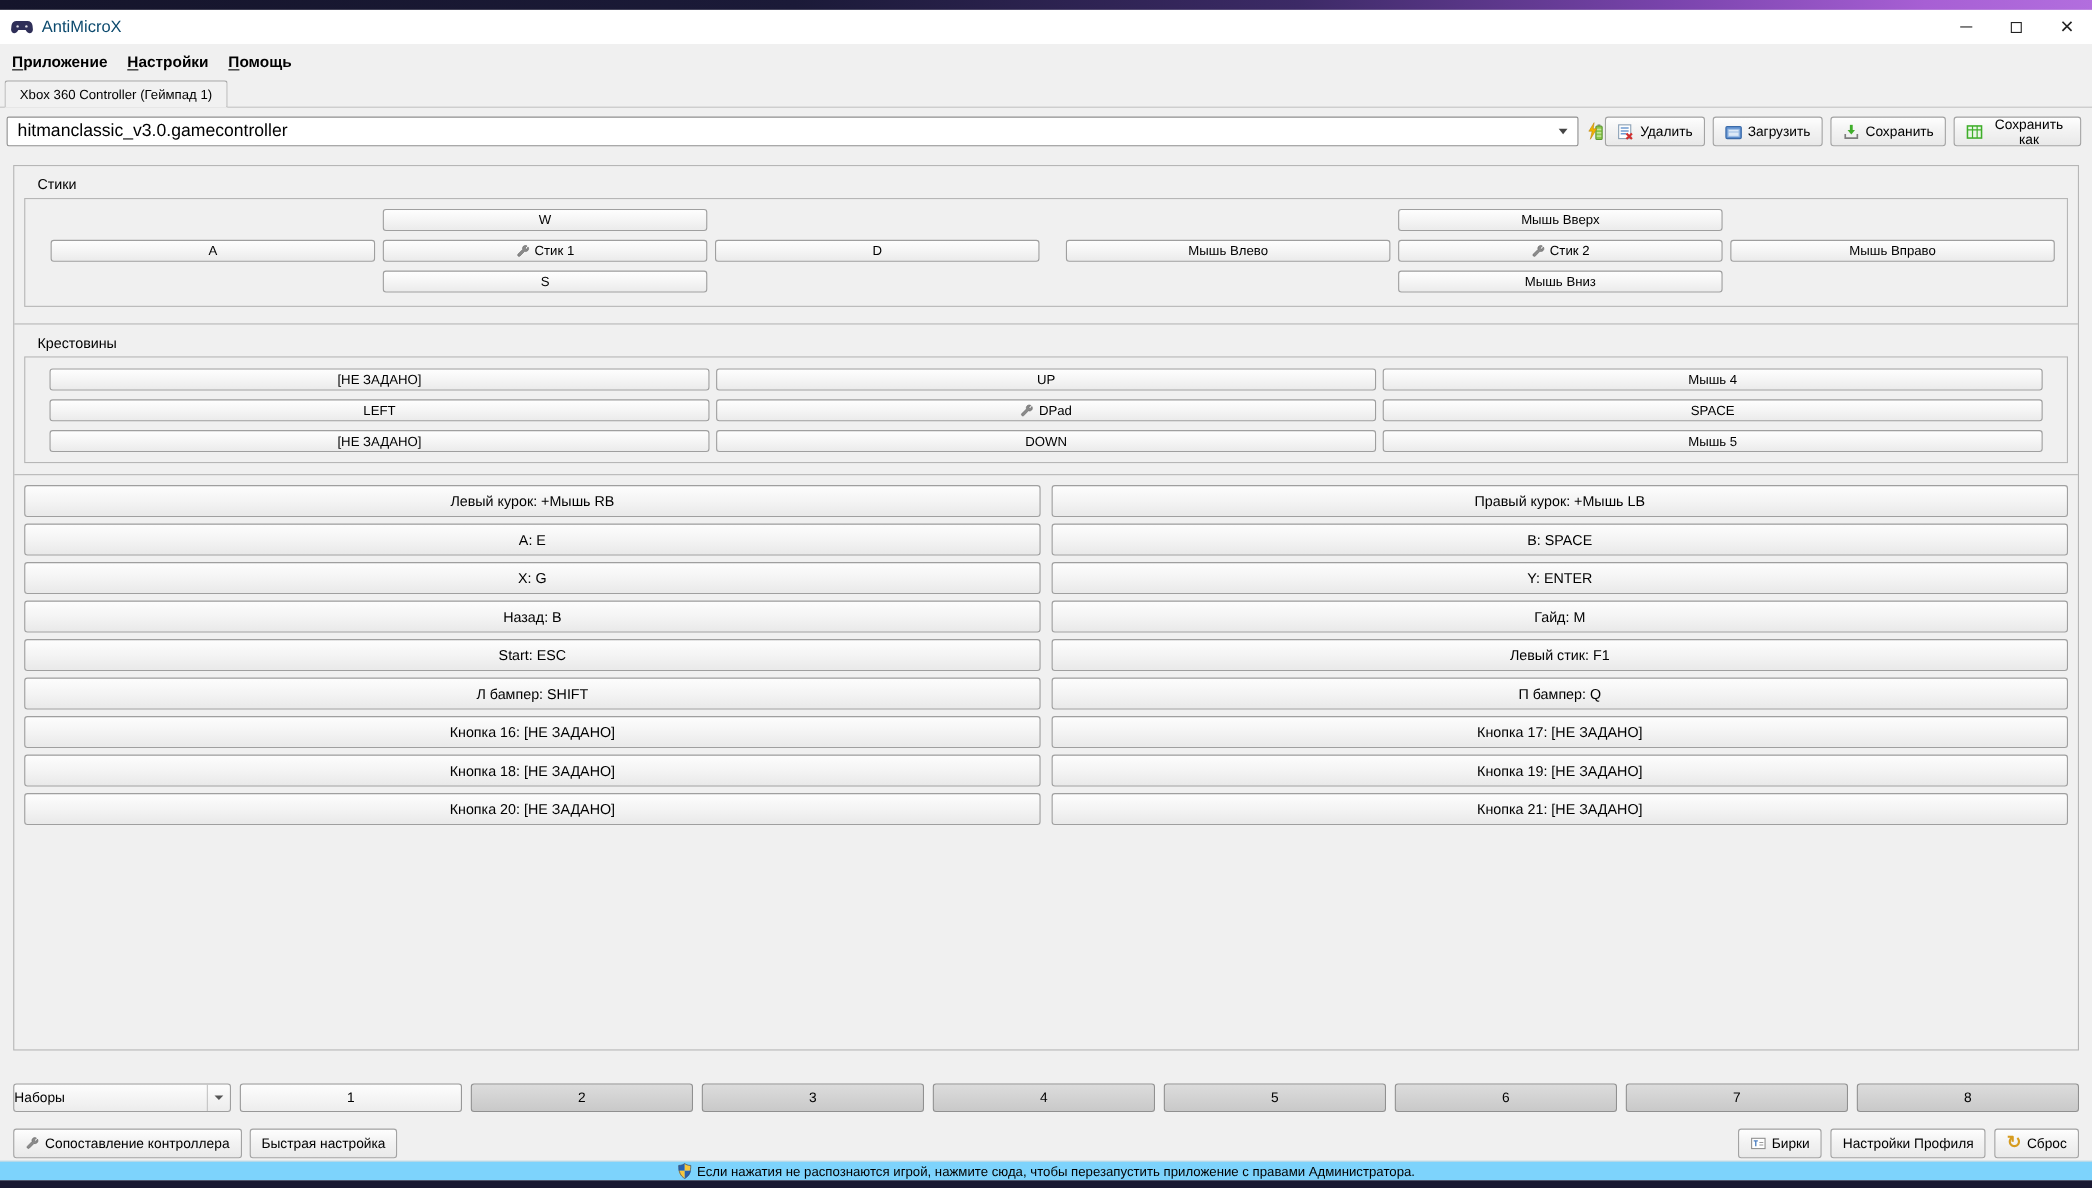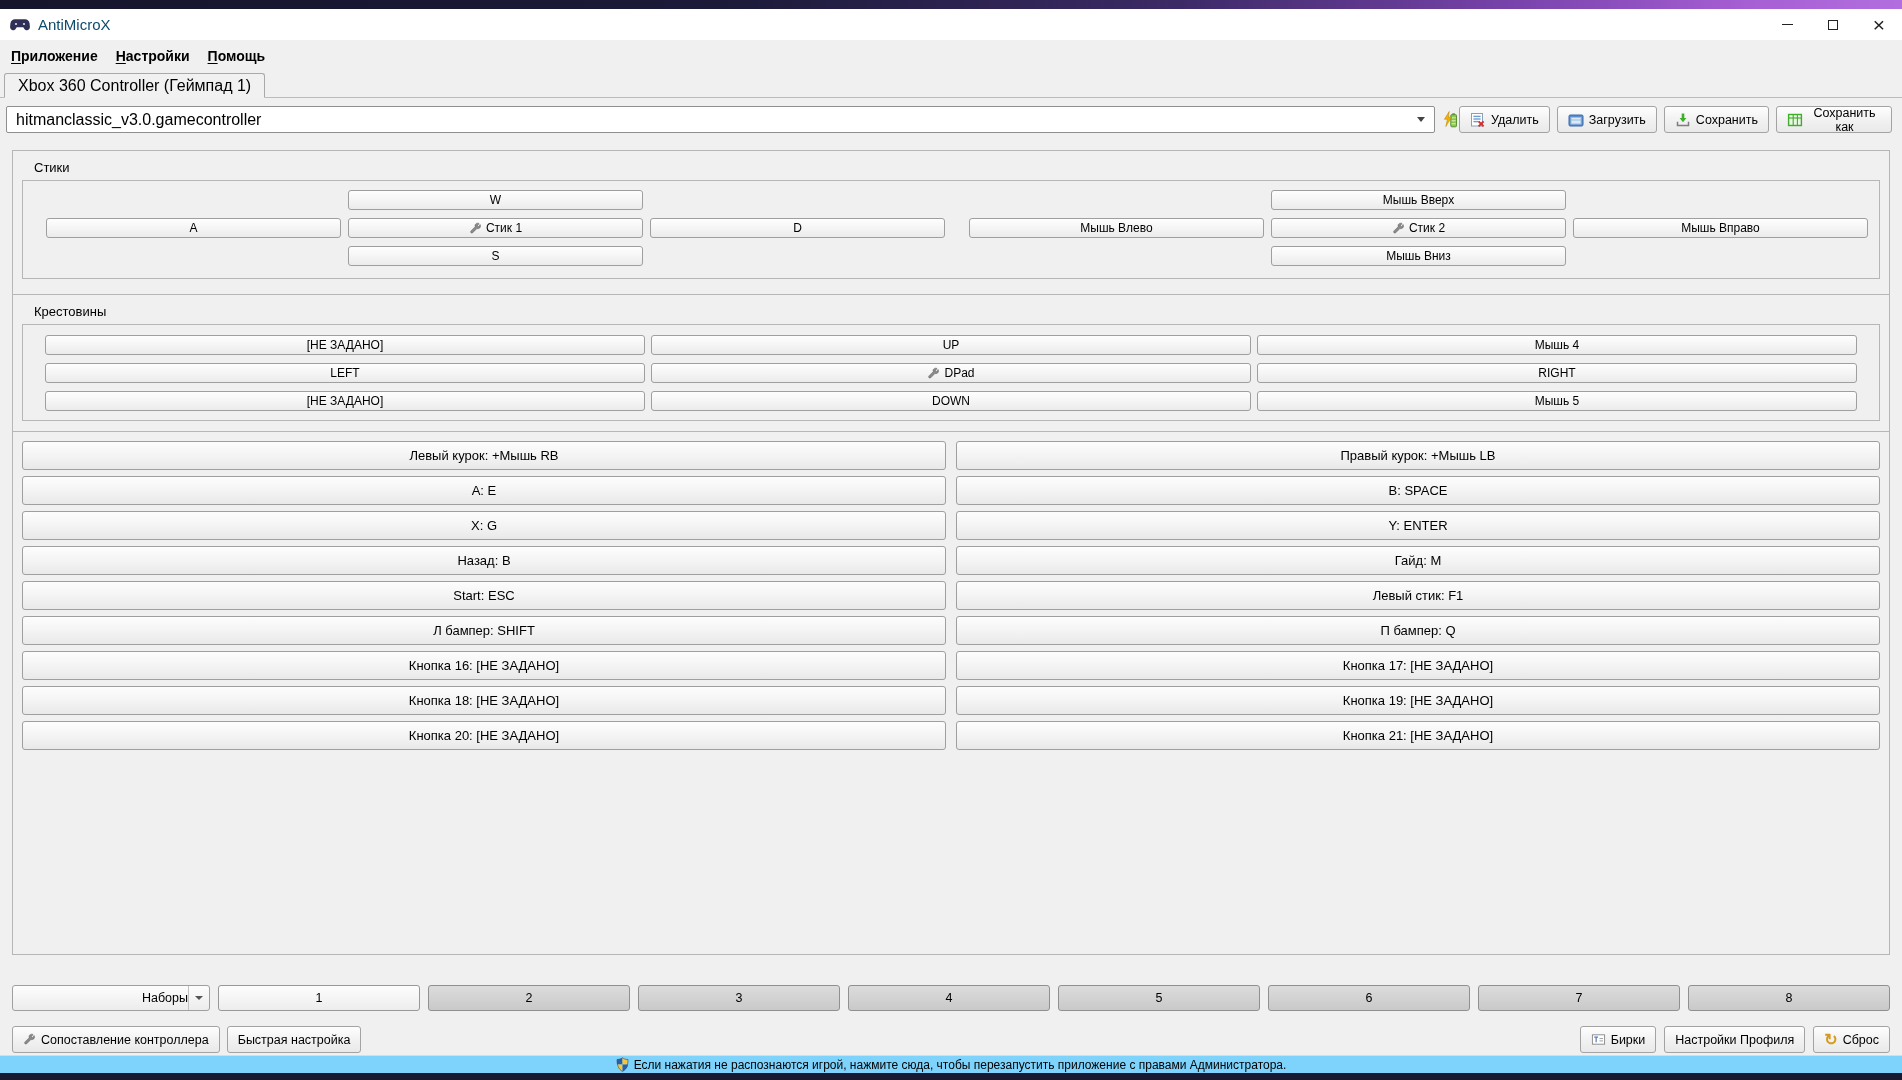--- a/index.html
+++ b/index.html
@@ -34,21 +34,21 @@
   .menu-item { font-size:14px; padding:4px 9px;font-weight:bold; }
   .menu-item u { text-decoration:underline; text-underline-offset:2px; }
   
   .tabbar {
     height: 27px; background:#f0f0f0; display:flex; align-items:flex-end; padding-left:4px;
     border-bottom:1px solid #bcbcbc;
   }
   .tab {
     height:25px; margin-bottom:-1px; padding:0 13px;
     background:#f1f1f1; border:1px solid #a9a9a9; border-bottom:1px solid #f1f1f1;
-    border-radius:3px 3px 0 0; display:flex; align-items:center; font-size:16px;
+    border-radius:3px 3px 0 0; display:flex; align-items:center; font-size:12px;
   }
   
   .content { position:relative; height:957px; background:#f0f0f0; }
   .profile-row { display:flex; align-items:center; padding:8px 6px 0 6px; }
   .combo {
     width:1464px; height:27px; background:#fff; border:1px solid #8f8f8f; border-radius:2px;
     display:flex; align-items:center; padding:0 9px; font-size:16px;
   }
   .combo-arrow { margin-left:auto; width:0; height:0; border:4px solid transparent; border-top:5px solid #444; margin-top:4px; }
   .battery { margin-left:8px; display:flex; align-items:center; }
@@ -92,21 +92,21 @@
     height:29px; background:linear-gradient(180deg,#fdfdfd,#f4f4f4 50%,#e9e9e9);
     border:1px solid #9f9f9f; border-radius:3px;
     display:flex; align-items:center; justify-content:center; font-size:13px; cursor:default;
   }
   
   .sets-row { position:absolute; top:887px; left:12px; right:12px; display:flex; gap:8px; }
   .sets-dropdown {
     width:198px; height:26px; background:linear-gradient(180deg,#fdfdfd,#ececec);
     border:1px solid #9f9f9f; border-radius:3px; display:flex; align-items:center; font-size:12.5px;
   }
-  .sets-dropdown .lbl { flex:1; text-align:right; }
+  .sets-dropdown .lbl { flex:1; text-align:left; }
   .sets-dropdown .arrow-cell { width:21px; align-self:stretch; border-left:1px solid #c2c2c2; display:flex; align-items:center; justify-content:center; }
   .tri-down { width:0; height:0; border:4px solid transparent; border-top:4.5px solid #555; margin-top:4px; }
   .set-btn {
     flex:1; height:26px; border:1px solid #989898; border-radius:3px; font-size:12.5px;
     display:flex; align-items:center; justify-content:center; cursor:default;
   }
   .set-btn.active { background:linear-gradient(180deg,#fdfdfd,#ededed); }
   .set-btn.inactive { background:linear-gradient(180deg,#dcdcdc,#c9c9c9); border-color:#909090; }
   
   .footer-row { position:absolute; top:928px; left:12px; right:12px; display:flex; align-items:center; gap:7px; }
@@ -267,21 +267,21 @@
         <button class="sbtn">Мышь 4</button>
         <button class="sbtn">LEFT</button>
         <button class="sbtn">
           <span>
             <svg width="13" height="13" viewBox="0 0 16 16">
               <path d="M13.6 3.1c.9 1.3.8 3.1-.4 4.2-1 .9-2.3 1.1-3.4.7l-5.2 5.2c-.6.6-1.6.6-2.2 0-.6-.6-.6-1.6 0-2.2l5.2-5.2c-.4-1.1-.2-2.4.7-3.4 1.1-1.1 2.9-1.3 4.2-.4L10.3 4.2l1.5 1.5 1.8-2.6z" fill="#8a8a8a" stroke="#5c5c5c" stroke-width=".6"></path>
             </svg>
           </span>
           <span>DPad</span>
         </button>
-        <button class="sbtn">RIGHT</button>
+        <button class="sbtn">SPACE</button>
         <button class="sbtn">[НЕ ЗАДАНО]</button>
         <button class="sbtn">DOWN</button>
         <button class="sbtn">Мышь 5</button>
       </div>
     </div>
 
     <div class="mapping-grid">
       <button class="map-btn">Левый курок: +Мышь RB</button>
       <button class="map-btn">Правый курок: +Мышь LB</button>
       <button class="map-btn">A: E</button>

